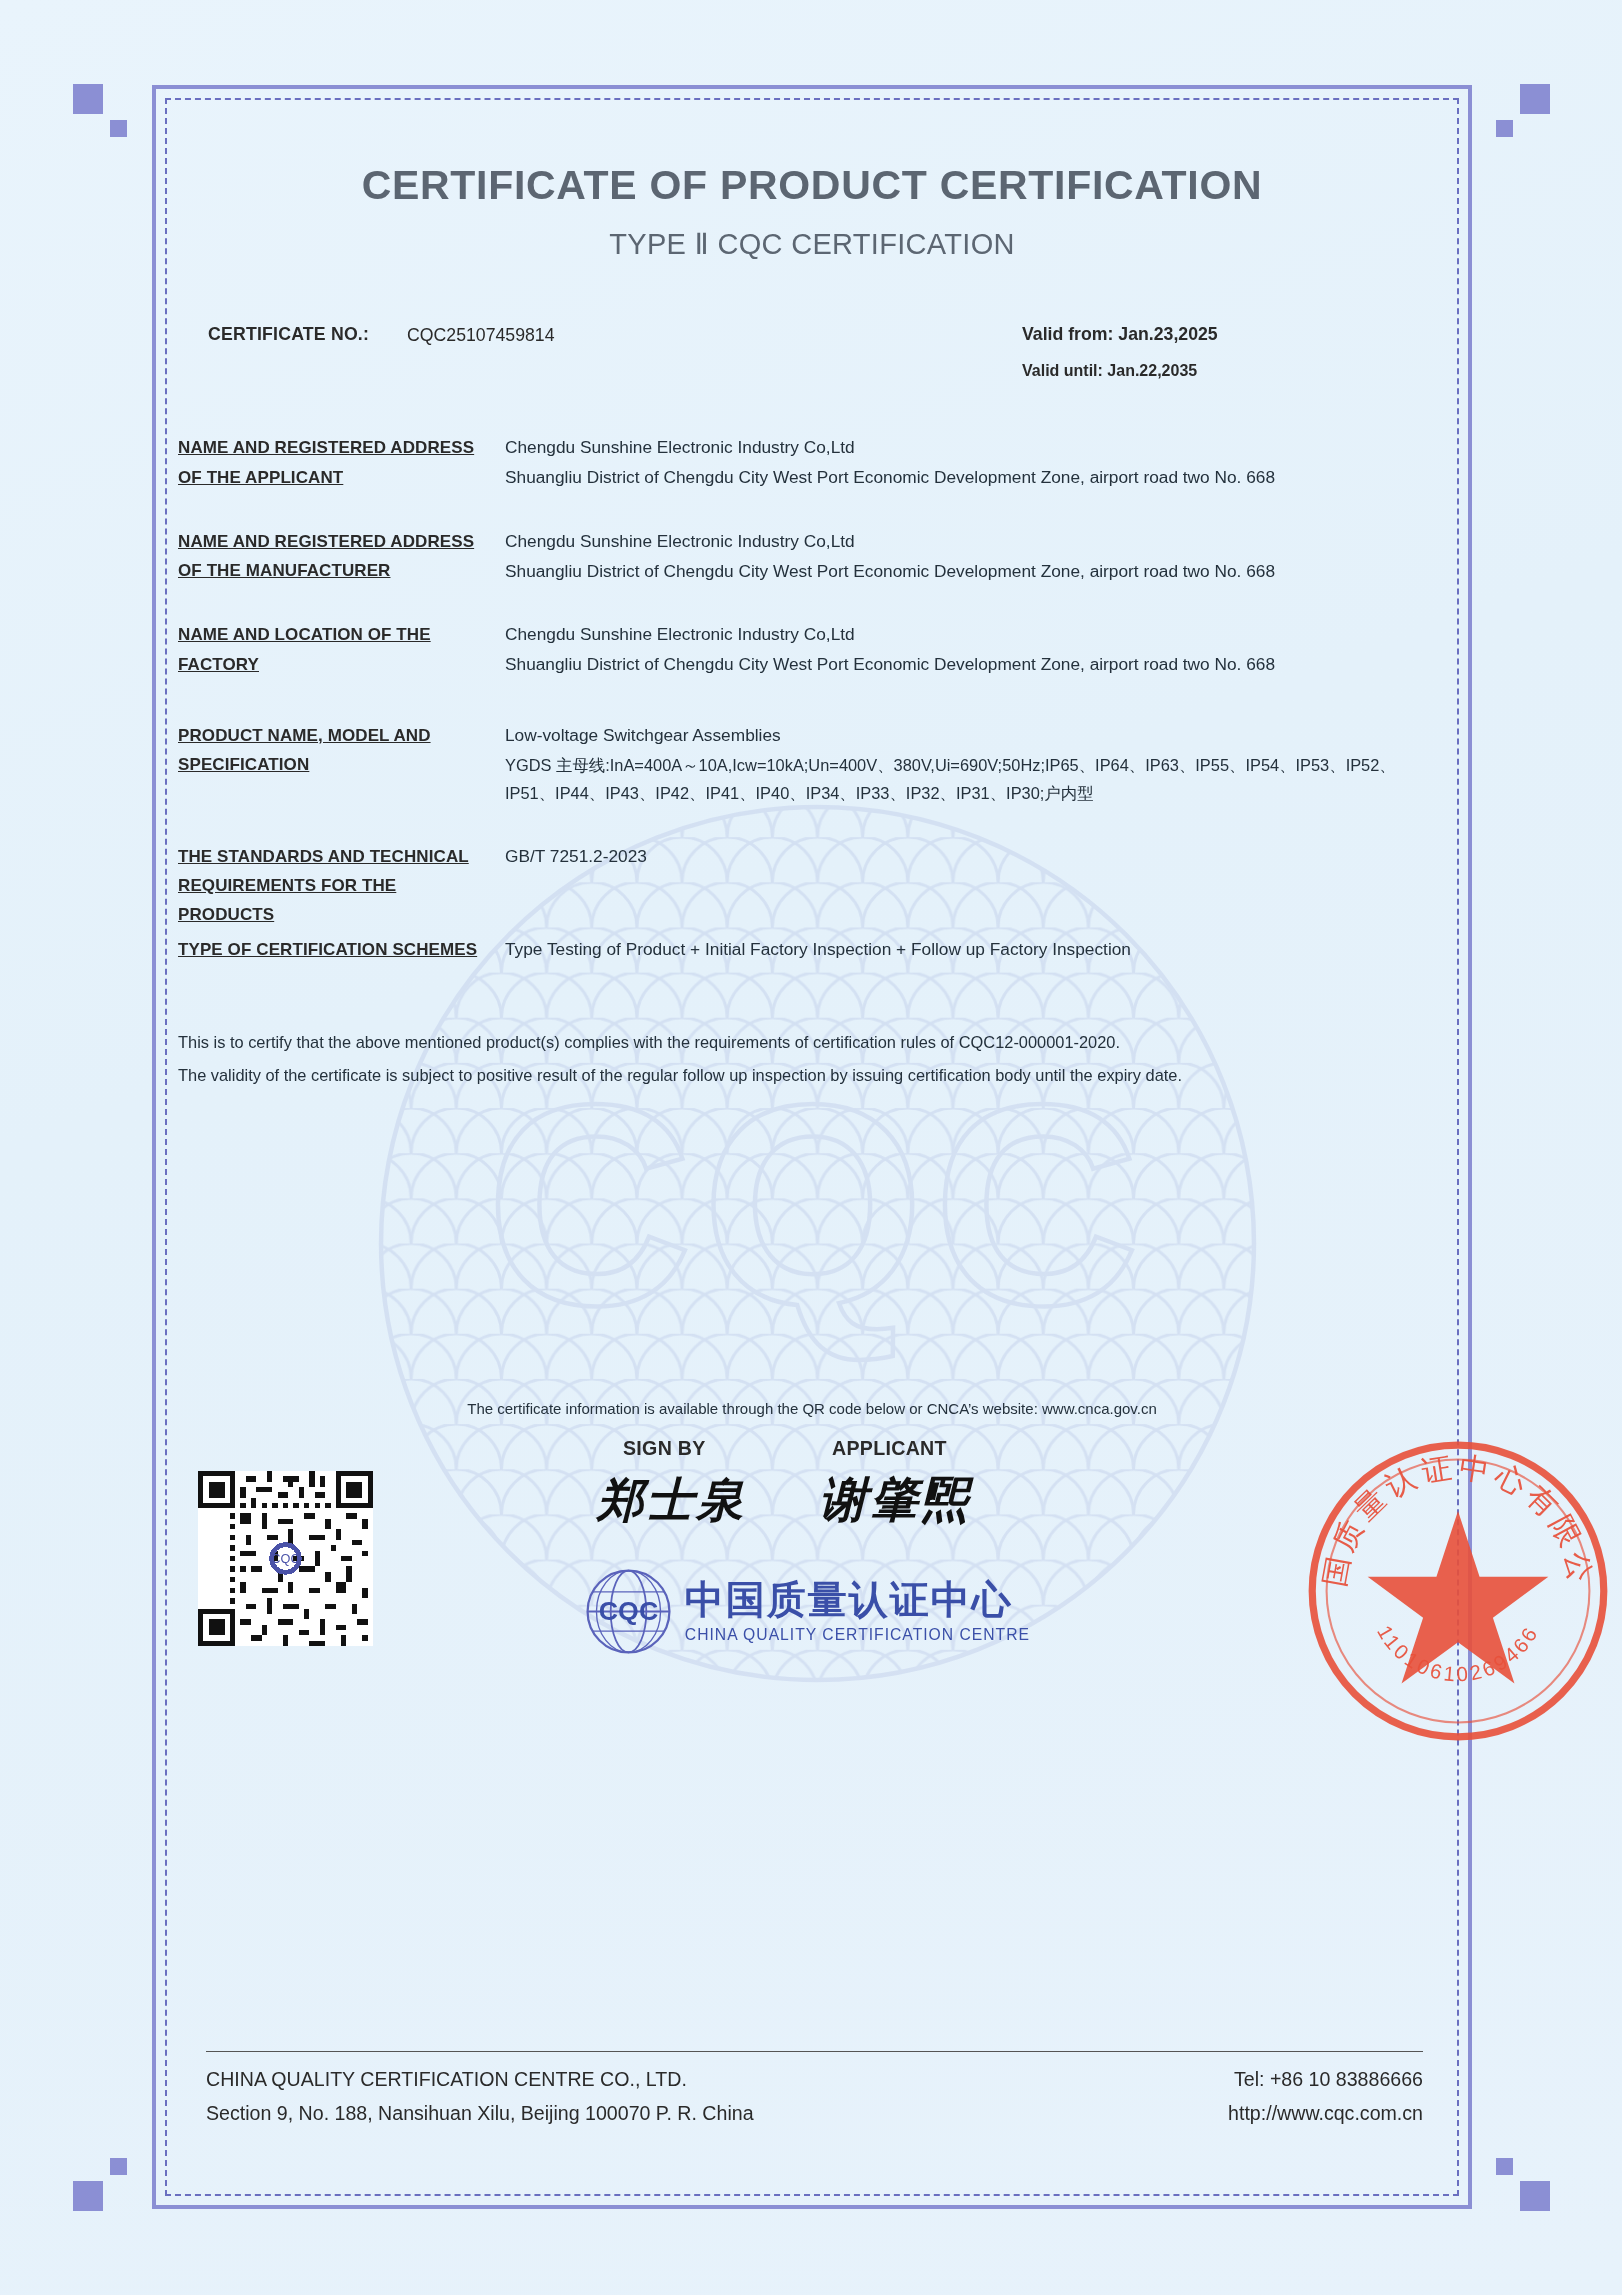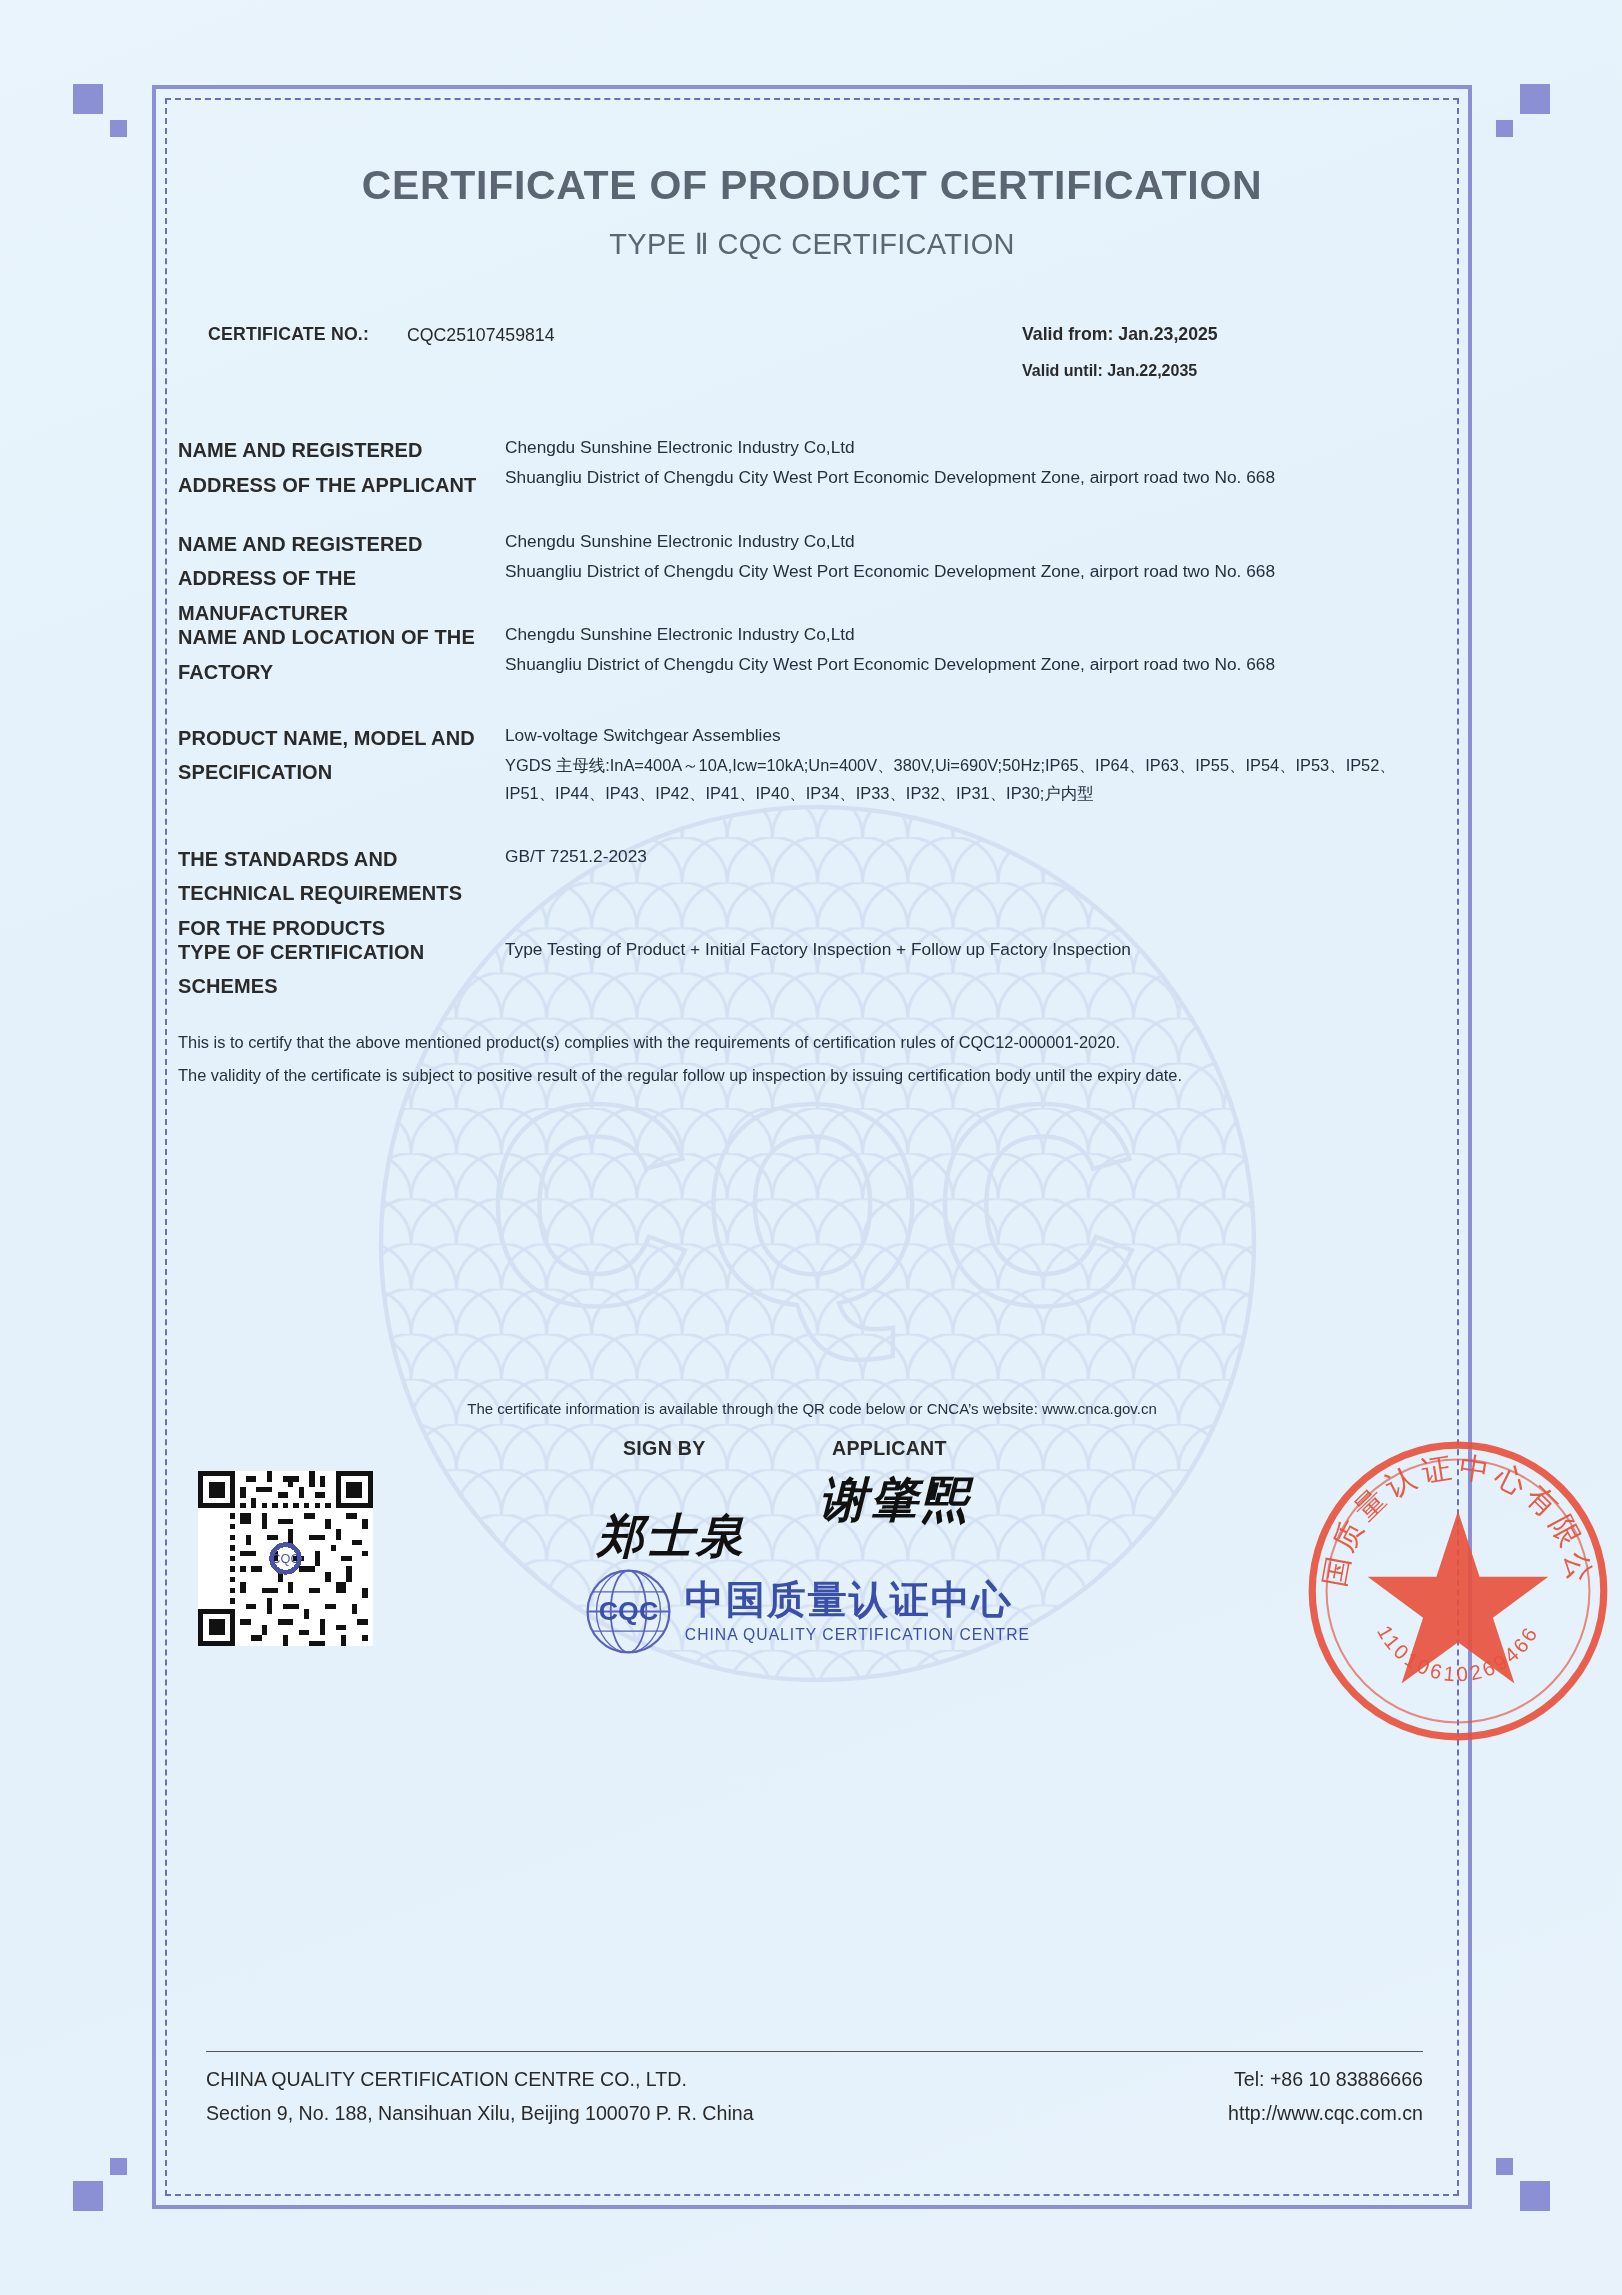--- a/index.html
+++ b/index.html
@@ -129,25 +129,26 @@
   .field {
     position: relative;
     margin-top: 27.5px;
     padding-left: 13px;
   }
   .field-label {
     position: absolute;
     left: 13px;
     top: 0;
     width: 308px;
-    font-size: 20px;
+    font-size: 17px;
     font-weight: bold;
     color: #2a2a2a;
     line-height: 1.72;
     letter-spacing: 0.1px;
+    text-decoration: underline;
   }
   .field-value {
     margin-left: 327px;
     font-size: 17.3px;
     color: #24313c;
     line-height: 1.72;
     max-width: 936px;
   }
   .field-value div { white-space: normal; }
 
@@ -200,21 +201,20 @@
   .sign-name-1 {
     position: absolute;
     left: 432px;
     top: 39px;
     font-size: 47px;
     color: #111;
     font-family: "DejaVu Serif", serif;
     font-style: italic;
     font-weight: bold;
     letter-spacing: 2.6px;
-    margin-top: 36px;
   }
   .sign-name-2 {
     position: absolute;
     left: 654px;
     top: 38px;
     font-size: 48px;
     color: #111;
     font-family: "DejaVu Serif", serif;
     font-style: italic;
     font-weight: bold;

